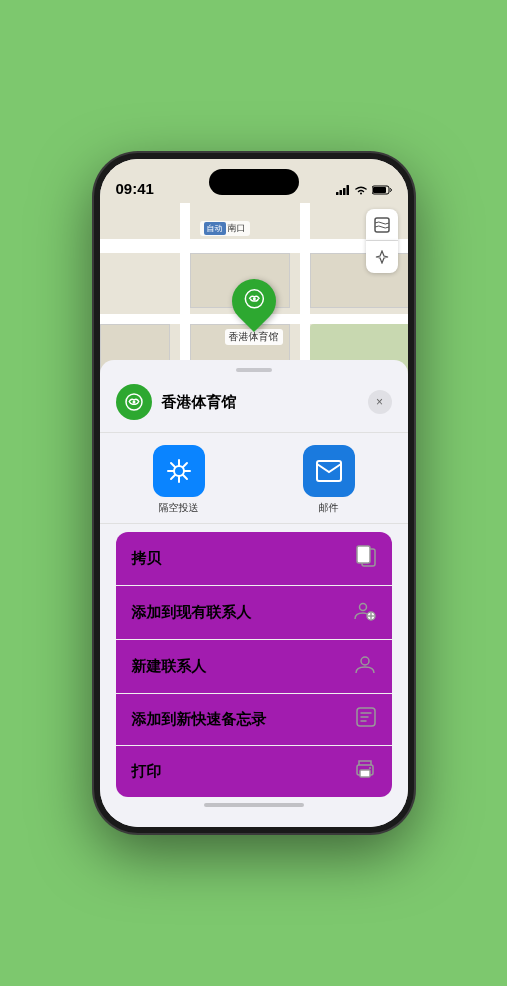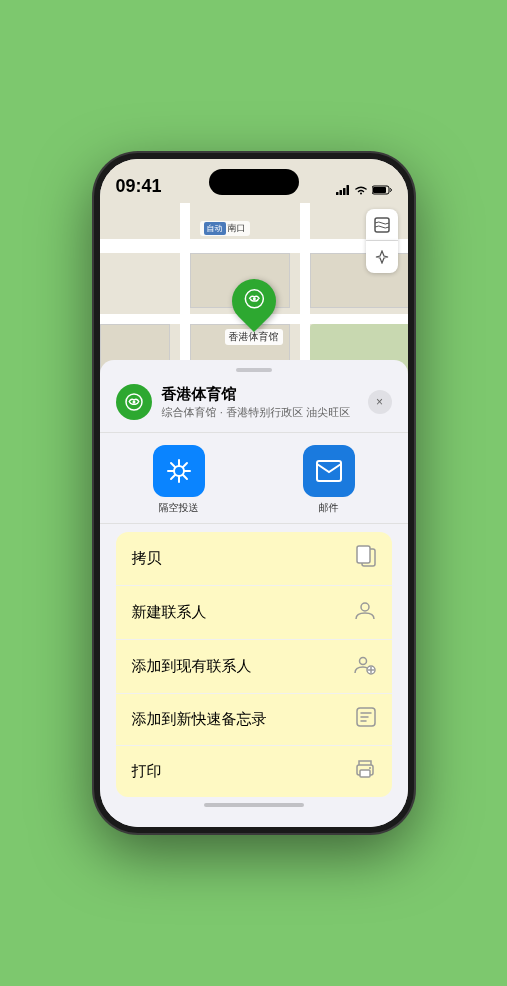--- a/index.html
+++ b/index.html
@@ -58,21 +58,21 @@
       align-items: flex-end;
       justify-content: space-between;
       padding: 0 16px 6px;
       z-index: 99;
       color: #000;
       font-size: 11px;
       font-weight: 600;
     }
 
     .status-time {
-      font-size: 18px;
+      font-size: 15px;
       font-weight: 700;
       letter-spacing: 0;
     }
 
     .status-icons {
       display: flex;
       align-items: center;
       gap: 4px;
       font-size: 11px;
     }
@@ -305,23 +305,24 @@
       font-size: 10px;
       color: #333;
     }
 
     .airdrop-icon { background: #0a84ff; color: white; }
     .message-icon { background: #2da830; color: white; }
     .mail-icon { background: #1a7ade; color: white; }
 
     
     .action-list {
-      background: #fef9c3;
+      background: #a21caf;
       border-radius: 12px;
       margin: 8px 16px 0;
+      font-weight: bold;
     }
 
     .action-item {
       display: flex;
       align-items: center;
       justify-content: space-between;
       padding: 13px 16px;
       border-bottom: 1px solid #f0f0f0;
       cursor: pointer;
     }
@@ -445,21 +446,20 @@
         <div class="venue-icon">
           <svg width="20" height="20" viewBox="0 0 20 20" fill="none">
             <circle cx="10" cy="10" r="8" stroke="white" stroke-width="1.5" fill="none"></circle>
             <path d="M5 10 Q7 6 10 8 Q13 6 15 10" stroke="white" stroke-width="1.5" fill="none"></path>
             <path d="M5.5 10 Q7 13 10 12 Q13 13 14.5 10" stroke="white" stroke-width="1.5" fill="none"></path>
             <circle cx="10" cy="10" r="1.5" fill="white"></circle>
           </svg>
         </div>
         <div class="venue-info">
           <div class="venue-name">香港体育馆</div>
-          <div class="venue-subtitle">综合体育馆 · 香港特别行政区 油尖旺区</div>
         </div>
         <button class="close-btn">
           <span>×</span>
         </button>
       </div>
 
       <div class="share-row">
 
         <div class="share-item">
           <div class="share-icon airdrop-icon">
@@ -498,43 +498,43 @@
           <span class="action-text">拷贝</span>
           <span class="action-icon">
             <svg width="20" height="22" viewBox="0 0 20 22" fill="none">
               <rect x="6" y="4" width="13" height="17" rx="2" stroke="#999" stroke-width="1.5"></rect>
               <rect x="1" y="1" width="13" height="17" rx="2" stroke="#999" stroke-width="1.5" fill="white"></rect>
             </svg>
           </span>
         </div>
 
         <div class="action-item">
-          <span class="action-text">新建联系人</span>
-          <span class="action-icon">
-            <svg width="22" height="22" viewBox="0 0 22 22" fill="none">
-              <circle cx="11" cy="8" r="4" stroke="#999" stroke-width="1.5"></circle>
-              <path d="M2 20 Q2 14 11 14 Q20 14 20 20" stroke="#999" stroke-width="1.5" fill="none"></path>
-            </svg>
-          </span>
-        </div>
-
-        <div class="action-item">
           <span class="action-text">添加到现有联系人</span>
           <span class="action-icon">
             <svg width="22" height="22" viewBox="0 0 22 22" fill="none">
               <circle cx="9" cy="8" r="3.5" stroke="#999" stroke-width="1.5"></circle>
               <path d="M1 20 Q1 14 9 14 Q12 14 14 15.5" stroke="#999" stroke-width="1.5" fill="none"></path>
               <circle cx="17" cy="17" r="4" stroke="#999" stroke-width="1.5" fill="white"></circle>
               <path d="M17 14.5 L17 19.5" stroke="#999" stroke-width="1.5" stroke-linecap="round"></path>
               <path d="M14.5 17 L19.5 17" stroke="#999" stroke-width="1.5" stroke-linecap="round"></path>
             </svg>
           </span>
         </div>
 
         <div class="action-item">
+          <span class="action-text">新建联系人</span>
+          <span class="action-icon">
+            <svg width="22" height="22" viewBox="0 0 22 22" fill="none">
+              <circle cx="11" cy="8" r="4" stroke="#999" stroke-width="1.5"></circle>
+              <path d="M2 20 Q2 14 11 14 Q20 14 20 20" stroke="#999" stroke-width="1.5" fill="none"></path>
+            </svg>
+          </span>
+        </div>
+
+        <div class="action-item">
           <span class="action-text">添加到新快速备忘录</span>
           <span class="action-icon">
             <svg width="20" height="20" viewBox="0 0 20 20" fill="none">
               <rect x="1" y="1" width="18" height="18" rx="3" stroke="#999" stroke-width="1.5"></rect>
               <path d="M5 6 L15 6" stroke="#999" stroke-width="1.5" stroke-linecap="round"></path>
               <path d="M5 10 L12 10" stroke="#999" stroke-width="1.5" stroke-linecap="round"></path>
               <path d="M5 14 L10 14" stroke="#999" stroke-width="1.5" stroke-linecap="round"></path>
             </svg>
           </span>
         </div>

